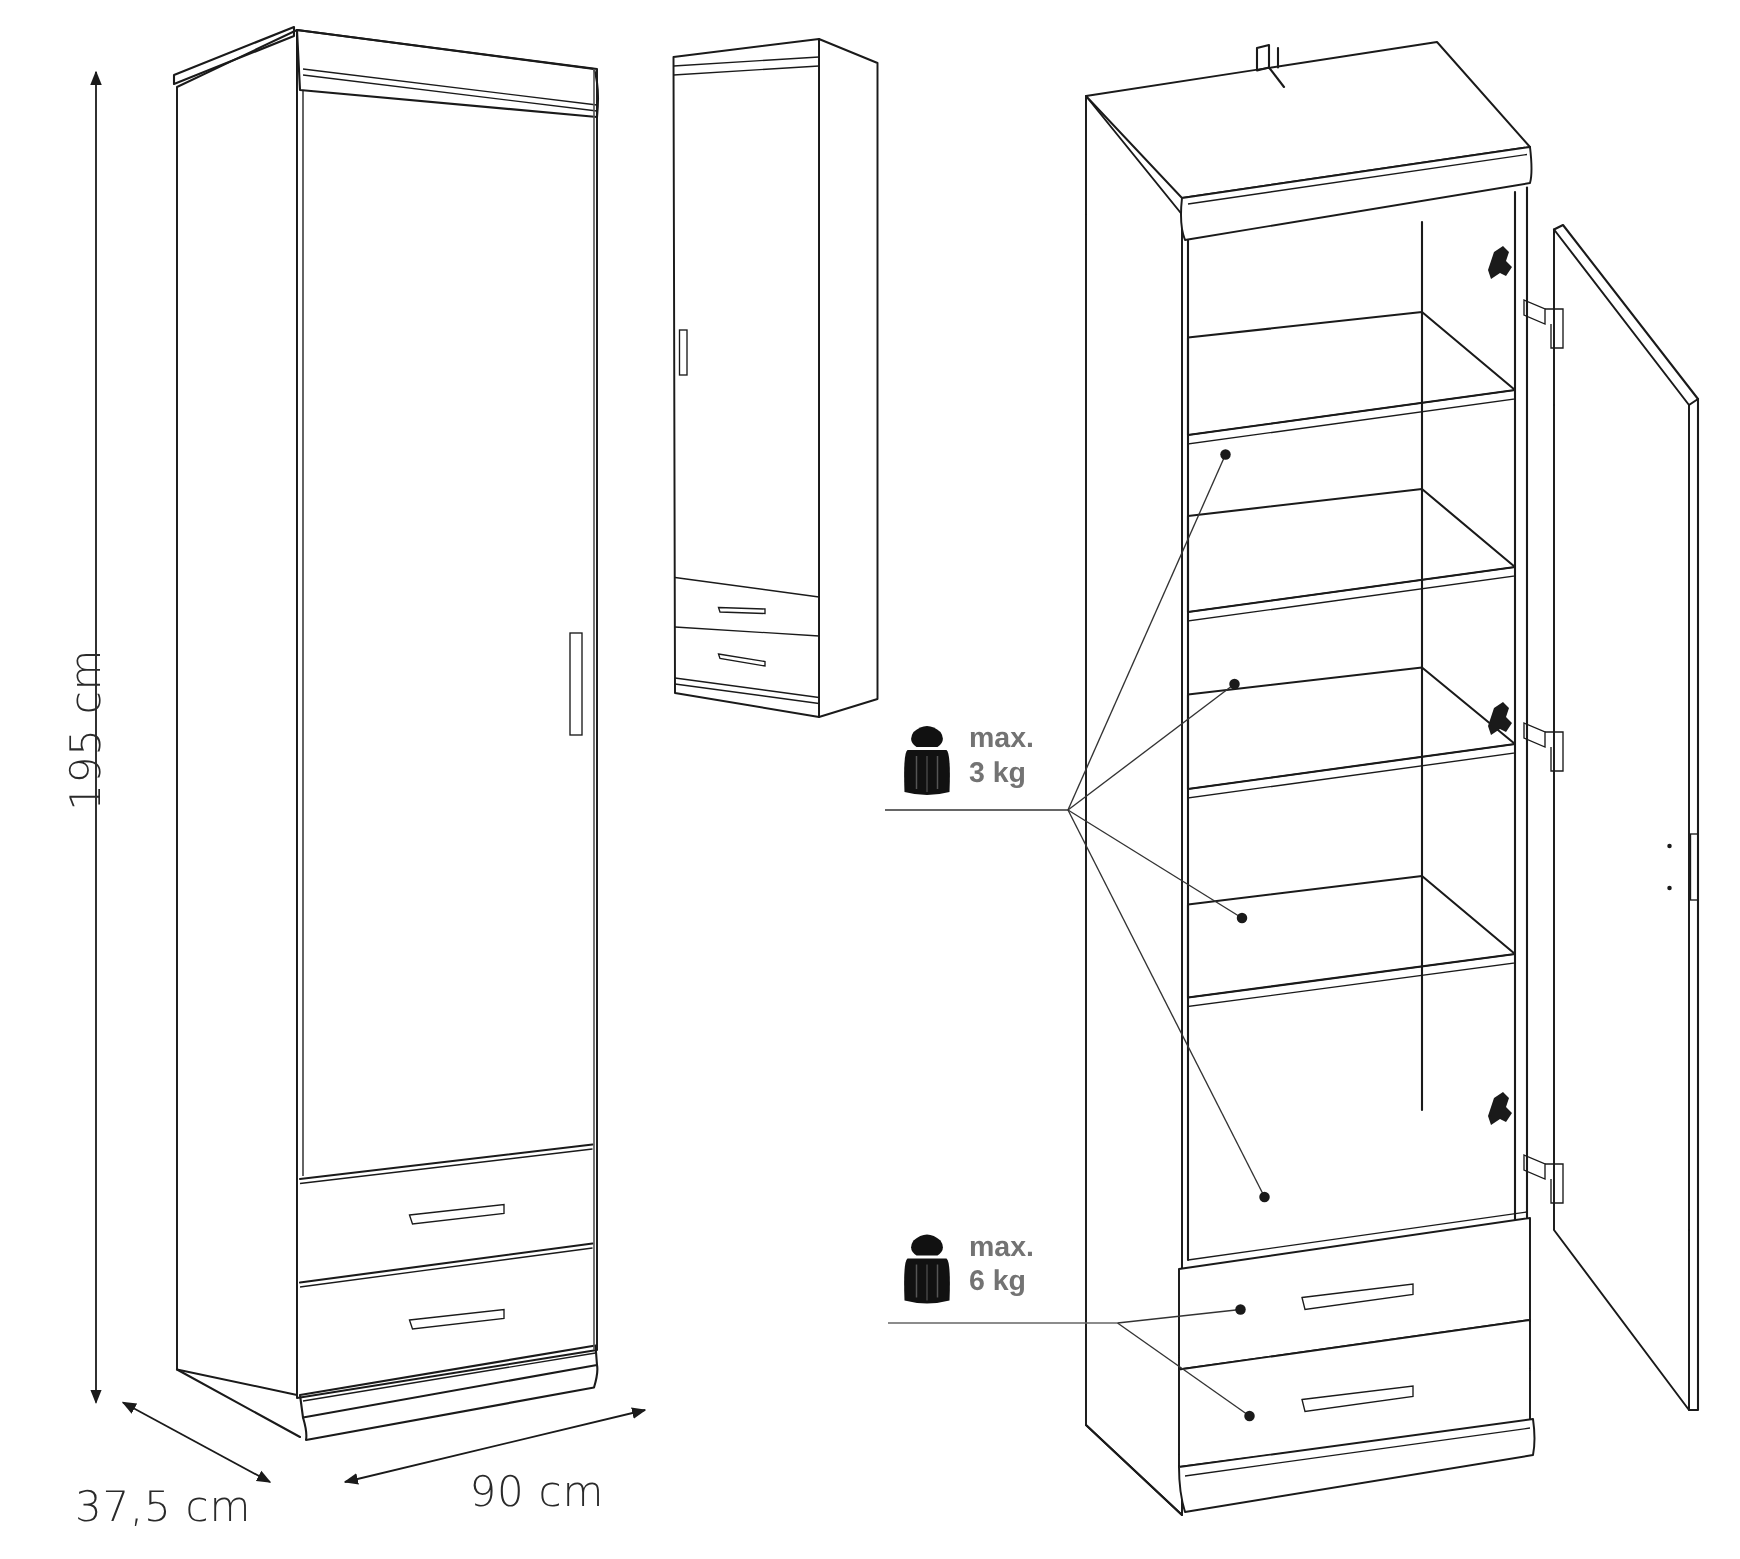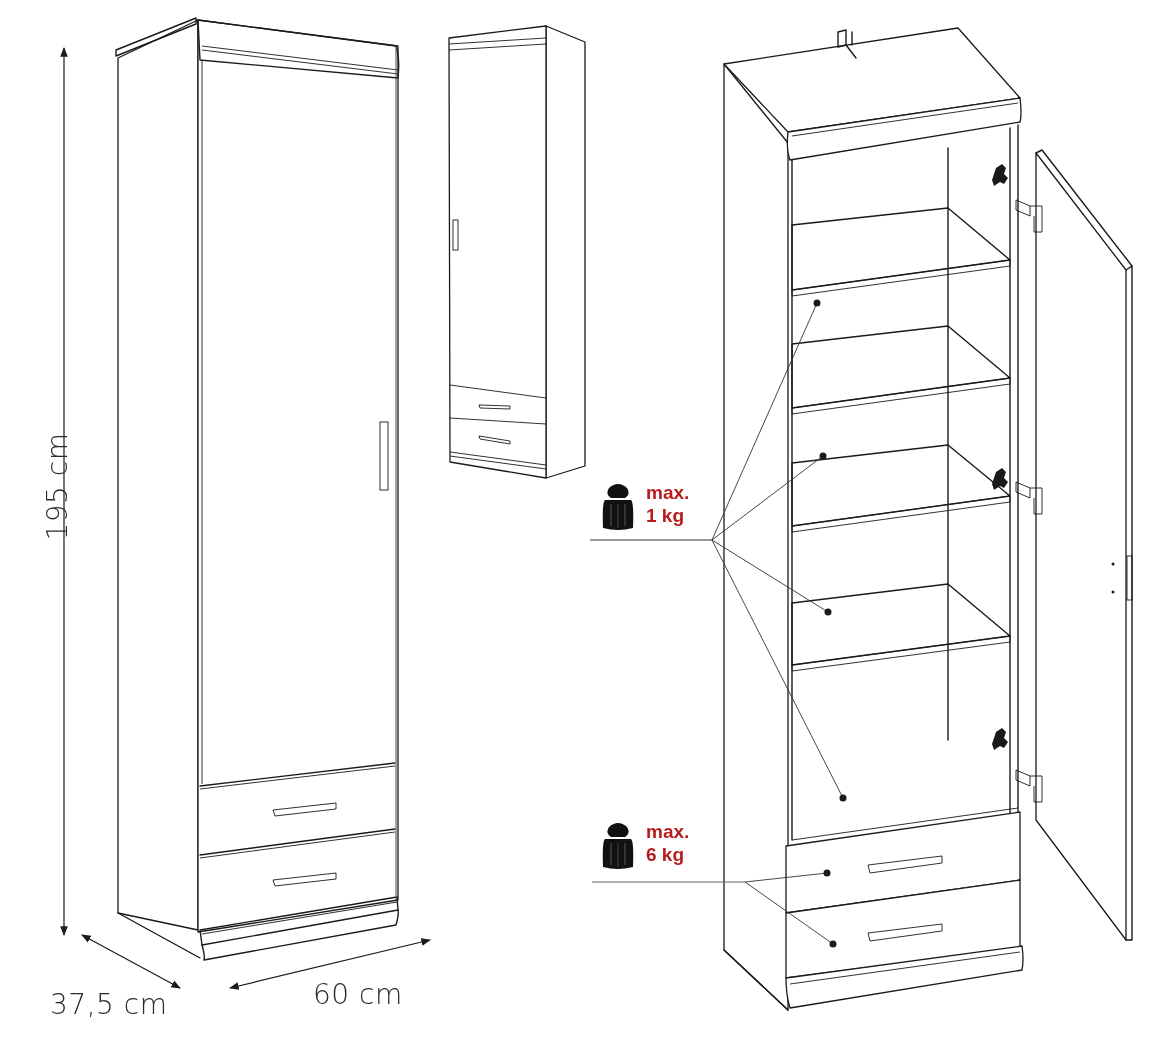--- a/index.html
+++ b/index.html
@@ -7,21 +7,21 @@
   #canvas { position: absolute; left: 0; top: 0; width: 1160px; height: 1039px; }
   svg { position: absolute; left: 0; top: 0; }
   .ln { fill: none; stroke: #1a1a1a; stroke-width: 1.4; stroke-linejoin: round; stroke-linecap: round; }
   .ln-thin { fill: none; stroke: #1a1a1a; stroke-width: 0.9; }
   .ln-grey { fill: none; stroke: #555; stroke-width: 1.1; }
   .fill-w { fill: #ffffff; stroke: #1a1a1a; stroke-width: 1.3; stroke-linejoin: round; }
   .dim-label { position: absolute; color: #2a2a2a; font-family: "DejaVu Sans", sans-serif; font-weight: 300; letter-spacing: 0.5px; white-space: nowrap; text-align: right; }
   .dim-height { left: -8px; top: 470px; font-size: 28px; transform: rotate(-90deg); transform-origin: center; width: 130px; text-align: center; }
   .dim-depth { left: 50px; top: 988px; font-size: 28px; }
   .dim-width { left: 313px; top: 978px; font-size: 28px; }
-  .load-label { position: absolute; color: #b91c1c; font-family: "Liberation Sans", sans-serif; font-weight: bold; font-size: 19px; line-height: 23px; }
+  .load-label { position: absolute; color: #737373; font-family: "Liberation Sans", sans-serif; font-weight: bold; font-size: 19px; line-height: 23px; }
   .load-upper { left: 646px; top: 481px; }
   .load-lower { left: 646px; top: 820px; }
   .weight-icon { position: absolute; width: 34px; height: 50px; }
   .weight-upper { left: 601px; top: 482px; }
   .weight-lower { left: 601px; top: 821px; }
 </style>
 </head>
 <body>
 
 <div id="canvas">
@@ -178,23 +178,23 @@
   <svg class="weight-icon weight-lower" viewBox="0 0 34 50">
     <path d="M8,6 Q17,-2 26,6 Q30,12 24,16 L10,16 Q4,12 8,6 Z" fill="#111"></path>
     <path d="M4,18 L30,18 Q33,20 32,46 Q17,50 2,46 Q1,20 4,18 Z" fill="#111"></path>
     <line x1="10" y1="22" x2="10" y2="44" stroke="#555" stroke-width="1"></line>
     <line x1="17" y1="22" x2="17" y2="46" stroke="#444" stroke-width="1"></line>
     <line x1="24" y1="22" x2="24" y2="44" stroke="#555" stroke-width="1"></line>
   </svg>
 
   <div class="dim-label dim-height">195 cm</div>
   <div class="dim-label dim-depth">37,5 cm</div>
-  <div class="dim-label dim-width">60 cm</div>
+  <div class="dim-label dim-width">90 cm</div>
 
   <div class="load-label load-upper">
     <div>max.</div>
-    <div>1 kg</div>
+    <div>3 kg</div>
   </div>
   <div class="load-label load-lower">
     <div>max.</div>
     <div>6 kg</div>
   </div>
 </div>
 
 </body></html>

